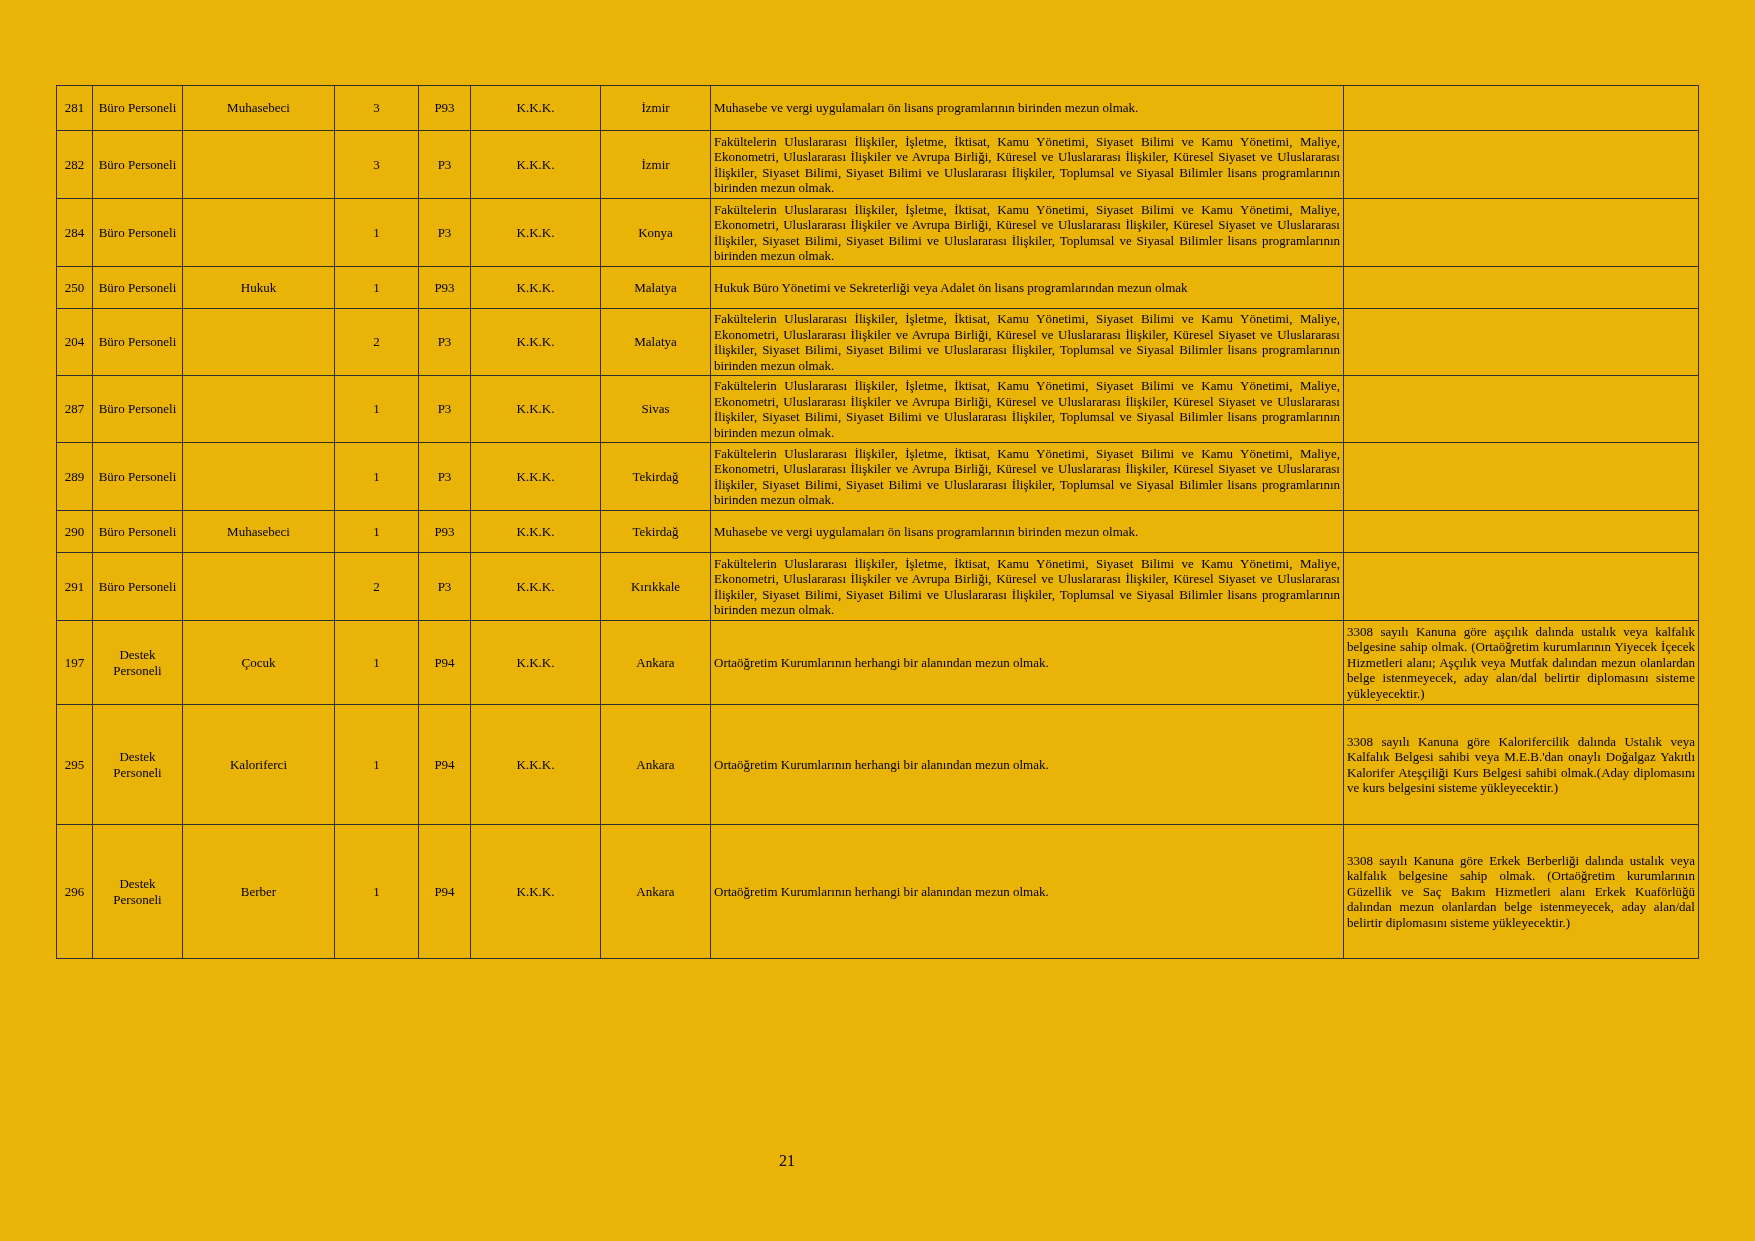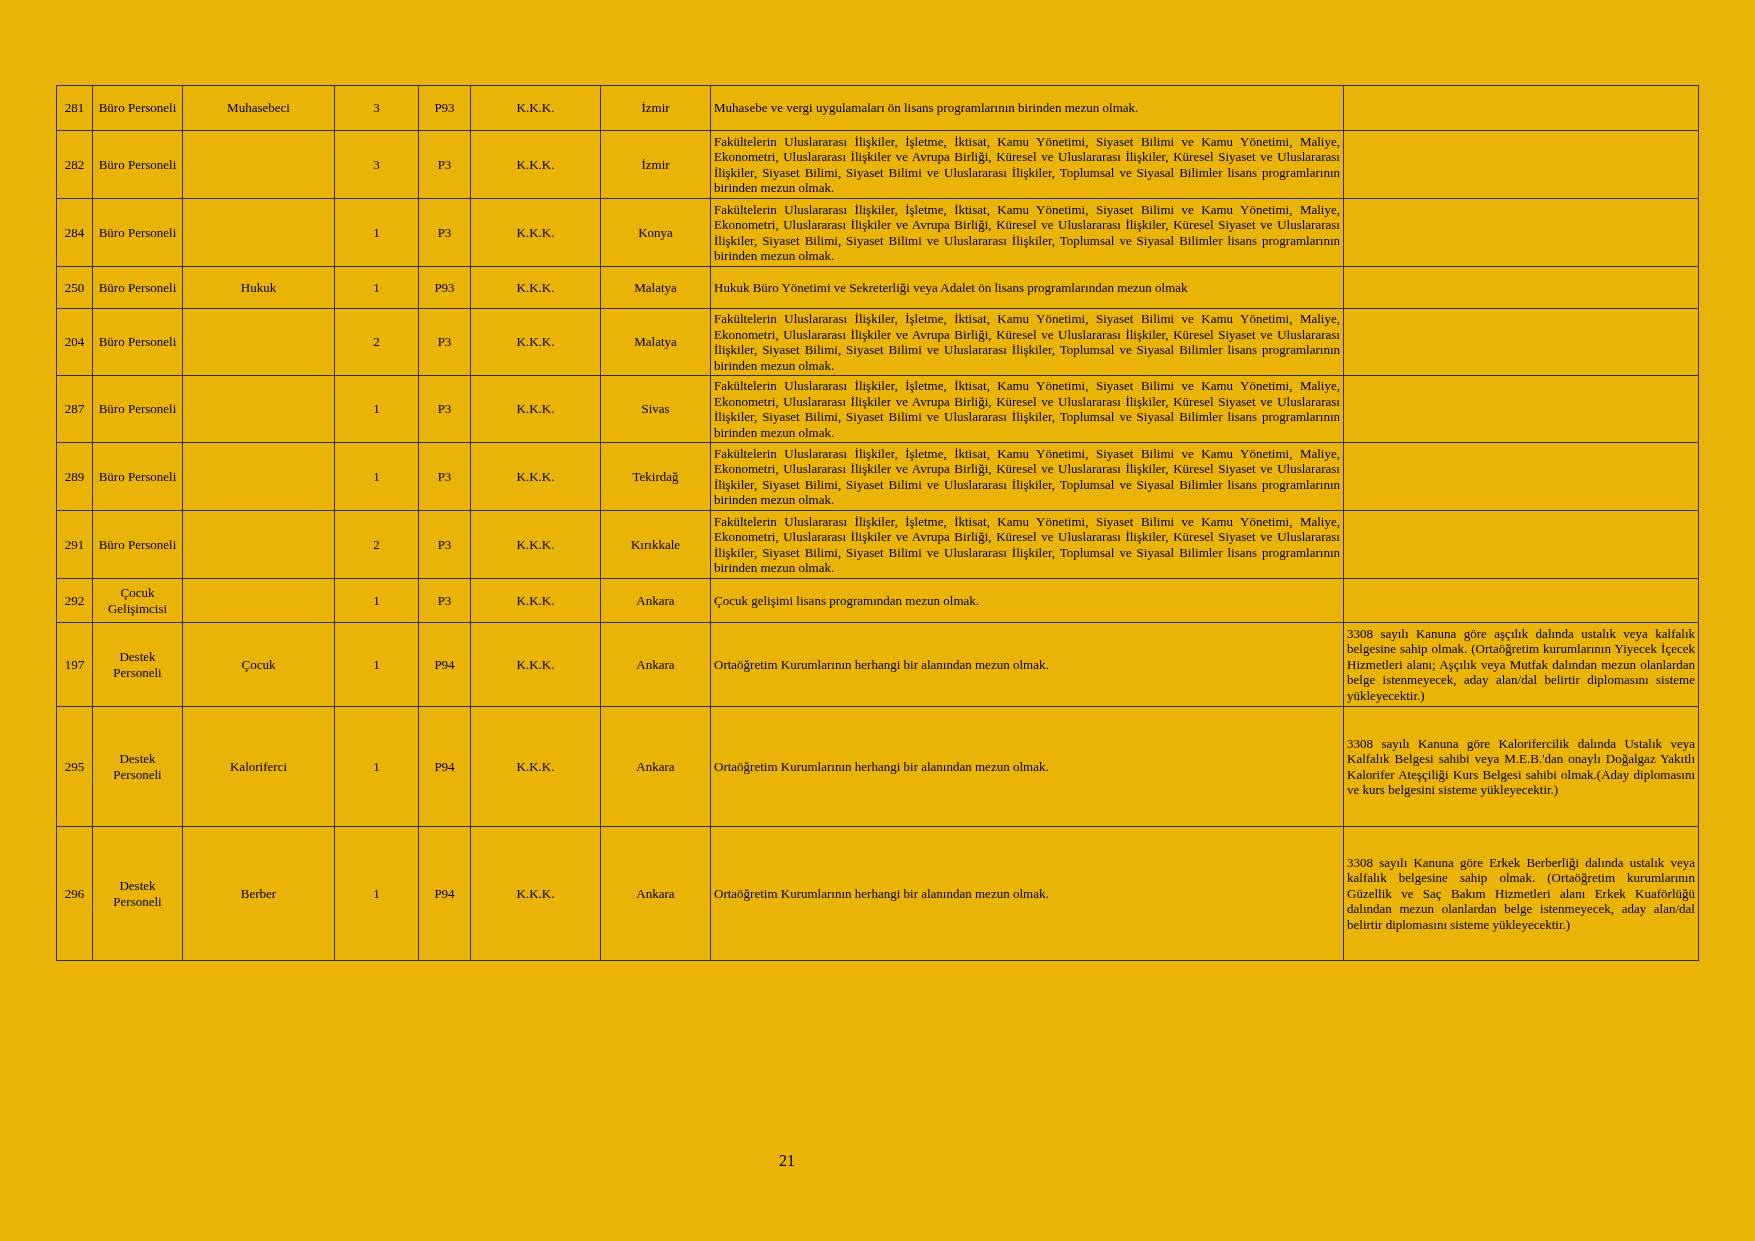--- a/index.html
+++ b/index.html
@@ -149,40 +149,40 @@
     <td class="c-center">289</td>
     <td class="c-center">Büro Personeli</td>
     <td class="c-center"></td>
     <td class="c-center">1</td>
     <td class="c-center">P3</td>
     <td class="c-center">K.K.K.</td>
     <td class="c-center">Tekirdağ</td>
     <td class="c-req">Fakültelerin Uluslararası İlişkiler, İşletme, İktisat, Kamu Yönetimi, Siyaset Bilimi ve Kamu Yönetimi, Maliye, Ekonometri, Uluslararası İlişkiler ve Avrupa Birliği, Küresel ve Uluslararası İlişkiler, Küresel Siyaset ve Uluslararası İlişkiler, Siyaset Bilimi, Siyaset Bilimi ve Uluslararası İlişkiler, Toplumsal ve Siyasal Bilimler lisans programlarının birinden mezun olmak.</td>
     <td class="c-note"></td>
   </tr>
+        <tr style="height: 42px;">
+    <td class="c-center">290</td>
+    <td class="c-center">Büro Personeli</td>
+    <td class="c-center">Muhasebeci</td>
+    <td class="c-center">1</td>
+    <td class="c-center">P93</td>
+    <td class="c-center">K.K.K.</td>
+    <td class="c-center">Tekirdağ</td>
+    <td class="c-req">Muhasebe ve vergi uygulamaları ön lisans programlarının birinden mezun olmak.</td>
+    <td class="c-note"></td>
+  </tr>
         <tr style="height: 68px;">
     <td class="c-center">291</td>
     <td class="c-center">Büro Personeli</td>
     <td class="c-center"></td>
     <td class="c-center">2</td>
     <td class="c-center">P3</td>
     <td class="c-center">K.K.K.</td>
     <td class="c-center">Kırıkkale</td>
     <td class="c-req">Fakültelerin Uluslararası İlişkiler, İşletme, İktisat, Kamu Yönetimi, Siyaset Bilimi ve Kamu Yönetimi, Maliye, Ekonometri, Uluslararası İlişkiler ve Avrupa Birliği, Küresel ve Uluslararası İlişkiler, Küresel Siyaset ve Uluslararası İlişkiler, Siyaset Bilimi, Siyaset Bilimi ve Uluslararası İlişkiler, Toplumsal ve Siyasal Bilimler lisans programlarının birinden mezun olmak.</td>
-    <td class="c-note"></td>
-  </tr>
-        <tr style="height: 44px;">
-    <td class="c-center">292</td>
-    <td class="c-center">Çocuk Gelişimcisi</td>
-    <td class="c-center"></td>
-    <td class="c-center">1</td>
-    <td class="c-center">P3</td>
-    <td class="c-center">K.K.K.</td>
-    <td class="c-center">Ankara</td>
-    <td class="c-req">Çocuk gelişimi lisans programından mezun olmak.</td>
     <td class="c-note"></td>
   </tr>
         <tr style="height: 84px;">
     <td class="c-center">197</td>
     <td class="c-center">Destek Personeli</td>
     <td class="c-center">Çocuk</td>
     <td class="c-center">1</td>
     <td class="c-center">P94</td>
     <td class="c-center">K.K.K.</td>
     <td class="c-center">Ankara</td>

